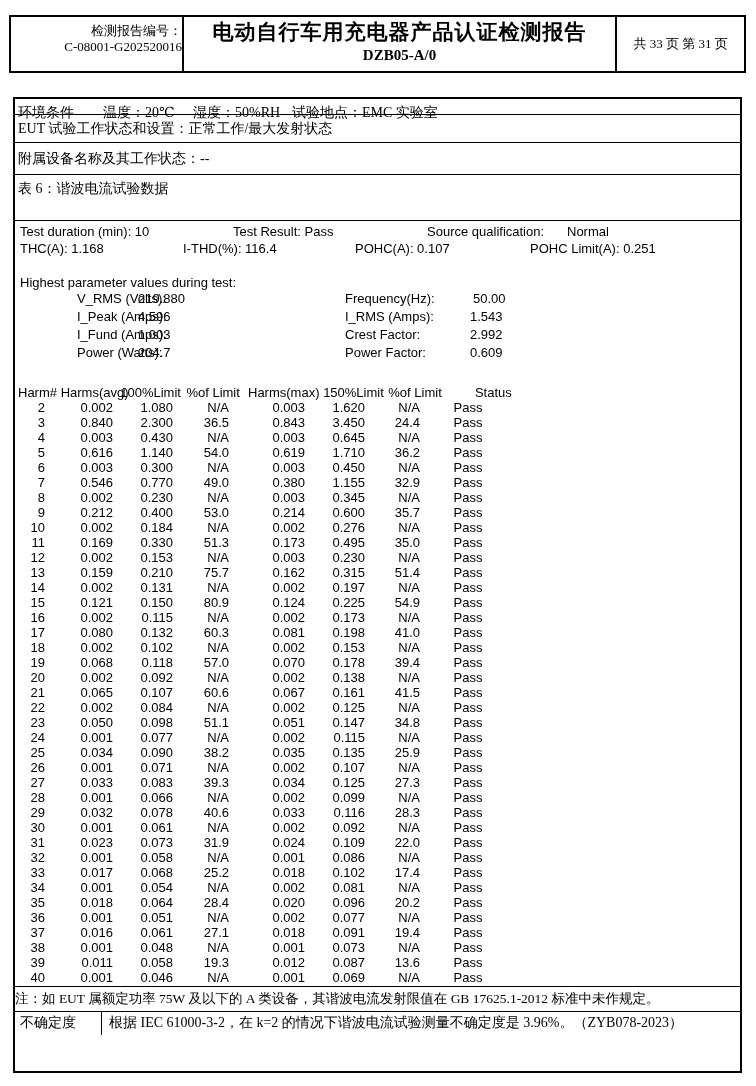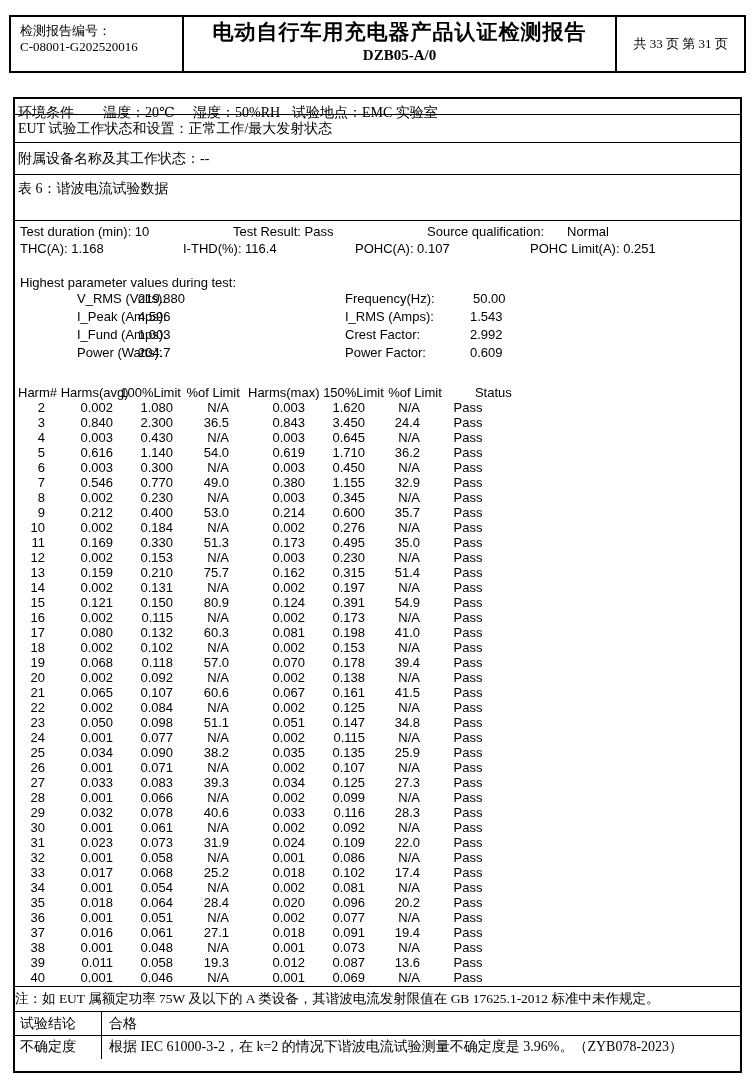--- a/index.html
+++ b/index.html
@@ -9,21 +9,21 @@
     font-family:"Liberation Serif","DejaVu Serif",serif;
   }
 
   
   .hdr-box {
     position:absolute; left:9px; top:15px; width:737px; height:58px;
     border:2px solid #000; display:flex;
   }
   .hdr-left {
     width:173px; border-right:2px solid #000; padding:6px 0 0 9px;
-    font-size:13px; line-height:16px;
+    font-size:13px; line-height:16px;text-align:right;
   }
   .hdr-center {
     flex:1; border-right:2px solid #000; text-align:center; padding-top:2px;
   }
   .hdr-title { font-size:21px; font-weight:bold; line-height:26px; letter-spacing:1px; }
   .hdr-subtitle { font-size:15px; font-weight:bold; line-height:20px; }
   .hdr-right {
     width:127px; display:flex; align-items:center; justify-content:center; font-size:13px;
   }
 
@@ -158,21 +158,21 @@
             <div class="hrow"><span class="hc c0">5</span><span class="hc c1">0.616</span><span class="hc c2">1.140</span><span class="hc c3">54.0</span><span class="hc c4">0.619</span><span class="hc c5">1.710</span><span class="hc c6">36.2</span><span class="hc c7">Pass</span></div>
             <div class="hrow"><span class="hc c0">6</span><span class="hc c1">0.003</span><span class="hc c2">0.300</span><span class="hc c3">N/A</span><span class="hc c4">0.003</span><span class="hc c5">0.450</span><span class="hc c6">N/A</span><span class="hc c7">Pass</span></div>
             <div class="hrow"><span class="hc c0">7</span><span class="hc c1">0.546</span><span class="hc c2">0.770</span><span class="hc c3">49.0</span><span class="hc c4">0.380</span><span class="hc c5">1.155</span><span class="hc c6">32.9</span><span class="hc c7">Pass</span></div>
             <div class="hrow"><span class="hc c0">8</span><span class="hc c1">0.002</span><span class="hc c2">0.230</span><span class="hc c3">N/A</span><span class="hc c4">0.003</span><span class="hc c5">0.345</span><span class="hc c6">N/A</span><span class="hc c7">Pass</span></div>
             <div class="hrow"><span class="hc c0">9</span><span class="hc c1">0.212</span><span class="hc c2">0.400</span><span class="hc c3">53.0</span><span class="hc c4">0.214</span><span class="hc c5">0.600</span><span class="hc c6">35.7</span><span class="hc c7">Pass</span></div>
             <div class="hrow"><span class="hc c0">10</span><span class="hc c1">0.002</span><span class="hc c2">0.184</span><span class="hc c3">N/A</span><span class="hc c4">0.002</span><span class="hc c5">0.276</span><span class="hc c6">N/A</span><span class="hc c7">Pass</span></div>
             <div class="hrow"><span class="hc c0">11</span><span class="hc c1">0.169</span><span class="hc c2">0.330</span><span class="hc c3">51.3</span><span class="hc c4">0.173</span><span class="hc c5">0.495</span><span class="hc c6">35.0</span><span class="hc c7">Pass</span></div>
             <div class="hrow"><span class="hc c0">12</span><span class="hc c1">0.002</span><span class="hc c2">0.153</span><span class="hc c3">N/A</span><span class="hc c4">0.003</span><span class="hc c5">0.230</span><span class="hc c6">N/A</span><span class="hc c7">Pass</span></div>
             <div class="hrow"><span class="hc c0">13</span><span class="hc c1">0.159</span><span class="hc c2">0.210</span><span class="hc c3">75.7</span><span class="hc c4">0.162</span><span class="hc c5">0.315</span><span class="hc c6">51.4</span><span class="hc c7">Pass</span></div>
             <div class="hrow"><span class="hc c0">14</span><span class="hc c1">0.002</span><span class="hc c2">0.131</span><span class="hc c3">N/A</span><span class="hc c4">0.002</span><span class="hc c5">0.197</span><span class="hc c6">N/A</span><span class="hc c7">Pass</span></div>
-            <div class="hrow"><span class="hc c0">15</span><span class="hc c1">0.121</span><span class="hc c2">0.150</span><span class="hc c3">80.9</span><span class="hc c4">0.124</span><span class="hc c5">0.391</span><span class="hc c6">54.9</span><span class="hc c7">Pass</span></div>
+            <div class="hrow"><span class="hc c0">15</span><span class="hc c1">0.121</span><span class="hc c2">0.150</span><span class="hc c3">80.9</span><span class="hc c4">0.124</span><span class="hc c5">0.225</span><span class="hc c6">54.9</span><span class="hc c7">Pass</span></div>
             <div class="hrow"><span class="hc c0">16</span><span class="hc c1">0.002</span><span class="hc c2">0.115</span><span class="hc c3">N/A</span><span class="hc c4">0.002</span><span class="hc c5">0.173</span><span class="hc c6">N/A</span><span class="hc c7">Pass</span></div>
             <div class="hrow"><span class="hc c0">17</span><span class="hc c1">0.080</span><span class="hc c2">0.132</span><span class="hc c3">60.3</span><span class="hc c4">0.081</span><span class="hc c5">0.198</span><span class="hc c6">41.0</span><span class="hc c7">Pass</span></div>
             <div class="hrow"><span class="hc c0">18</span><span class="hc c1">0.002</span><span class="hc c2">0.102</span><span class="hc c3">N/A</span><span class="hc c4">0.002</span><span class="hc c5">0.153</span><span class="hc c6">N/A</span><span class="hc c7">Pass</span></div>
             <div class="hrow"><span class="hc c0">19</span><span class="hc c1">0.068</span><span class="hc c2">0.118</span><span class="hc c3">57.0</span><span class="hc c4">0.070</span><span class="hc c5">0.178</span><span class="hc c6">39.4</span><span class="hc c7">Pass</span></div>
             <div class="hrow"><span class="hc c0">20</span><span class="hc c1">0.002</span><span class="hc c2">0.092</span><span class="hc c3">N/A</span><span class="hc c4">0.002</span><span class="hc c5">0.138</span><span class="hc c6">N/A</span><span class="hc c7">Pass</span></div>
             <div class="hrow"><span class="hc c0">21</span><span class="hc c1">0.065</span><span class="hc c2">0.107</span><span class="hc c3">60.6</span><span class="hc c4">0.067</span><span class="hc c5">0.161</span><span class="hc c6">41.5</span><span class="hc c7">Pass</span></div>
             <div class="hrow"><span class="hc c0">22</span><span class="hc c1">0.002</span><span class="hc c2">0.084</span><span class="hc c3">N/A</span><span class="hc c4">0.002</span><span class="hc c5">0.125</span><span class="hc c6">N/A</span><span class="hc c7">Pass</span></div>
             <div class="hrow"><span class="hc c0">23</span><span class="hc c1">0.050</span><span class="hc c2">0.098</span><span class="hc c3">51.1</span><span class="hc c4">0.051</span><span class="hc c5">0.147</span><span class="hc c6">34.8</span><span class="hc c7">Pass</span></div>
             <div class="hrow"><span class="hc c0">24</span><span class="hc c1">0.001</span><span class="hc c2">0.077</span><span class="hc c3">N/A</span><span class="hc c4">0.002</span><span class="hc c5">0.115</span><span class="hc c6">N/A</span><span class="hc c7">Pass</span></div>
             <div class="hrow"><span class="hc c0">25</span><span class="hc c1">0.034</span><span class="hc c2">0.090</span><span class="hc c3">38.2</span><span class="hc c4">0.035</span><span class="hc c5">0.135</span><span class="hc c6">25.9</span><span class="hc c7">Pass</span></div>
@@ -192,24 +192,20 @@
             <div class="hrow"><span class="hc c0">39</span><span class="hc c1">0.011</span><span class="hc c2">0.058</span><span class="hc c3">19.3</span><span class="hc c4">0.012</span><span class="hc c5">0.087</span><span class="hc c6">13.6</span><span class="hc c7">Pass</span></div>
             <div class="hrow"><span class="hc c0">40</span><span class="hc c1">0.001</span><span class="hc c2">0.046</span><span class="hc c3">N/A</span><span class="hc c4">0.001</span><span class="hc c5">0.069</span><span class="hc c6">N/A</span><span class="hc c7">Pass</span></div>
           </div>
       </div>
     </div>
 
     <div class="row r-note">
       <span>注：如 EUT 属额定功率 75W 及以下的 A 类设备，其谐波电流发射限值在 GB 17625.1-2012 标准中未作规定。</span>
     </div>
 
-    <div class="row r-pair r-concl">
-      <div class="pair-label">试验结论</div>
-      <div class="pair-value">合格</div>
-    </div>
 
     <div class="row r-pair r-uncert">
       <div class="pair-label">不确定度</div>
       <div class="pair-value">根据 IEC 61000-3-2，在 k=2 的情况下谐波电流试验测量不确定度是 3.96%。（ZYB078-2023）</div>
     </div>
 
   </div>
 </div>
 
 </body></html>

